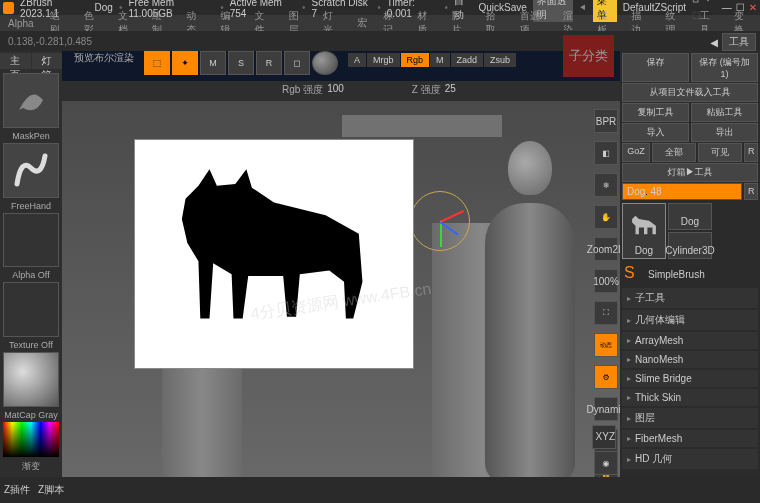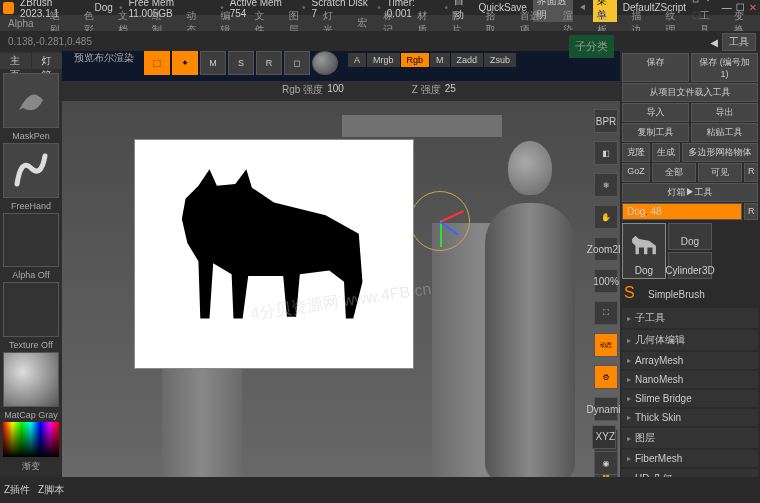--- a/index.html
+++ b/index.html
@@ -71,21 +71,21 @@
 .rbtn.orange{background:#ff8800;color:#000}
 .tool-thumbs{display:flex;gap:2px;margin:2px 0}
 .thumb{width:44px;height:56px;background:#3a3a3a;border:1px solid #555;position:relative;display:flex;align-items:flex-end;justify-content:center;font-size:8px;padding-bottom:2px}
 .thumb.sel{border-color:#888}
 .thumb-icon{position:absolute;top:4px;left:4px;right:4px;height:34px;display:flex;align-items:center;justify-content:center}
 .simple-brush{display:flex;align-items:center;gap:4px;padding:2px}
 .simple-brush-ico{width:20px;height:20px;color:#ff8800;font-size:16px}
 .rsection{background:#333;padding:3px 5px;margin-top:1px;font-size:10px;color:#bbb;display:flex;align-items:center;gap:4px}
 .rsection .arrow-r{color:#888;font-size:8px}
 .footer{position:absolute;bottom:0;left:0;right:0;height:26px;background:#2a2a2a;display:flex;align-items:center;padding:0 4px;gap:8px;font-size:9px;color:#888}
-.corner-tab{position:absolute;top:35px;right:146px;background:#14532d;padding:4px 6px;font-size:11px;color:#999}
+.corner-tab{position:absolute;top:35px;right:146px;background:#7f1d1d;padding:12px 6px;font-size:13px;color:#999}
 </style>
 </head>
 <body>
 
 <div class="titlebar">
   <span class="logo"></span>
   <span>ZBrush 2023.1.1</span>
   <span>Dog</span>
   <span class="sep">•</span>
   <span>Free Mem 11.005GB</span>
@@ -262,31 +262,26 @@
 
   <div class="rightcol">
     <div class="rrow">
         <div class="rbtn half">保存</div>
         <div class="rbtn half">保存 (编号加 1)</div>
       </div>
     <div class="rrow">
         <div class="rbtn">从项目文件载入工具</div>
       </div>
     <div class="rrow">
+        <div class="rbtn half">复制工具</div>
+        <div class="rbtn half">粘贴工具</div>
+      </div>
+    <div class="rrow">
         <div class="rbtn half">导入</div>
         <div class="rbtn half">导出</div>
-      </div>
-    <div class="rrow">
-        <div class="rbtn half">复制工具</div>
-        <div class="rbtn half">粘贴工具</div>
-      </div>
-    <div class="rrow">
-        <div class="rbtn" style="flex:0 0 28px">克隆</div>
-        <div class="rbtn" style="flex:0 0 28px">生成</div>
-        <div class="rbtn">多边形网格物体</div>
       </div>
     <div class="rrow">
         <div class="rbtn" style="flex:0 0 28px">GoZ</div>
         <div class="rbtn">全部</div>
         <div class="rbtn">可见</div>
         <div class="rbtn r">R</div>
       </div>
     <div class="rrow">
         <div class="rbtn">灯箱▶工具</div>
       </div>

